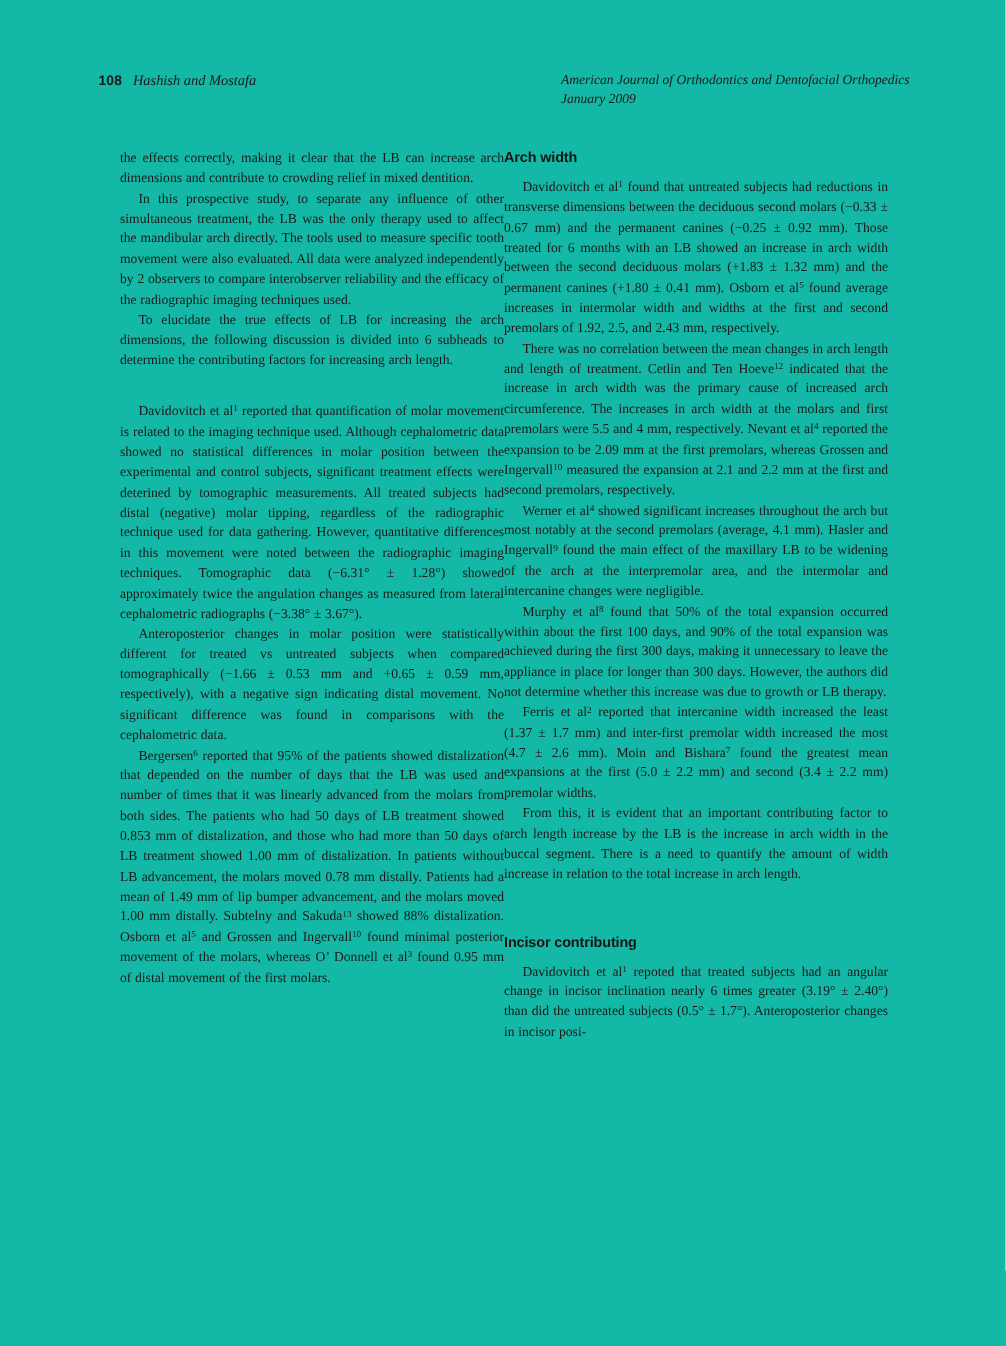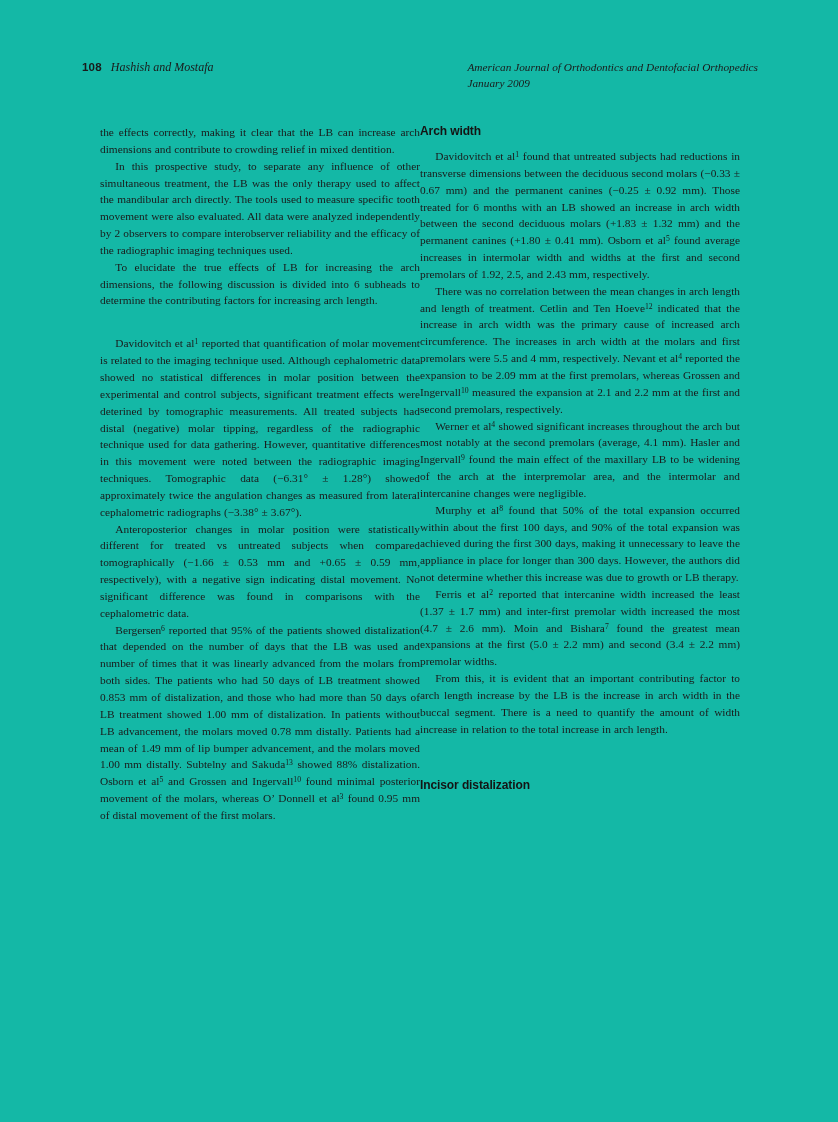--- a/index.html
+++ b/index.html
@@ -139,19 +139,20 @@
     <div class="col" id="right-col">
         <h2 class="section">Arch width</h2>
         <div class="gap-after-head"></div>
         <p class="body indent">Davidovitch et al<sup>1</sup> found that untreated subjects had reductions in transverse dimensions between the deciduous second molars (−0.33 ± 0.67 mm) and the permanent canines (−0.25 ± 0.92 mm). Those treated for 6 months with an LB showed an increase in arch width between the second deciduous molars (+1.83 ± 1.32 mm) and the permanent canines (+1.80 ± 0.41 mm). Osborn et al<sup>5</sup> found average increases in intermolar width and widths at the first and second premolars of 1.92, 2.5, and 2.43 mm, respectively.</p>
         <p class="body indent">There was no correlation between the mean changes in arch length and length of treatment. Cetlin and Ten Hoeve<sup>12</sup> indicated that the increase in arch width was the primary cause of increased arch circumference. The increases in arch width at the molars and first premolars were 5.5 and 4 mm, respectively. Nevant et al<sup>4</sup> reported the expansion to be 2.09 mm at the first premolars, whereas Grossen and Ingervall<sup>10</sup> measured the expansion at 2.1 and 2.2 mm at the first and second premolars, respectively.</p>
         <p class="body indent">Werner et al<sup>4</sup> showed significant increases throughout the arch but most notably at the second premolars (average, 4.1 mm). Hasler and Ingervall<sup>9</sup> found the main effect of the maxillary LB to be widening of the arch at the interpremolar area, and the intermolar and intercanine changes were negligible.</p>
         <p class="body indent">Murphy et al<sup>8</sup> found that 50% of the total expansion occurred within about the first 100 days, and 90% of the total expansion was achieved during the first 300 days, making it unnecessary to leave the appliance in place for longer than 300 days. However, the authors did not determine whether this increase was due to growth or LB therapy.</p>
         <p class="body indent">Ferris et al<sup>2</sup> reported that intercanine width increased the least (1.37 ± 1.7 mm) and inter-first premolar width increased the most (4.7 ± 2.6 mm). Moin and Bishara<sup>7</sup> found the greatest mean expansions at the first (5.0 ± 2.2 mm) and second (3.4 ± 2.2 mm) premolar widths.</p>
         <p class="body indent">From this, it is evident that an important contributing factor to arch length increase by the LB is the increase in arch width in the buccal segment. There is a need to quantify the amount of width increase in relation to the total increase in arch length.</p>
         <div class="gap-before-head-lg"></div>
-        <h2 class="section">Incisor distalization</h2>
+        <h2 class="section">Incisor contributing</h2>
         <div class="gap-after-head"></div>
+        <p class="body indent">Davidovitch et al<sup>1</sup> repoted that treated subjects had an angular change in incisor inclination nearly 6 times greater (3.19° ± 2.40°) than did the untreated subjects (0.5° ± 1.7°). Anteroposterior changes in incisor posi-</p>
       </div>
 
   </div>
 
 </div>
 
 </body></html>

